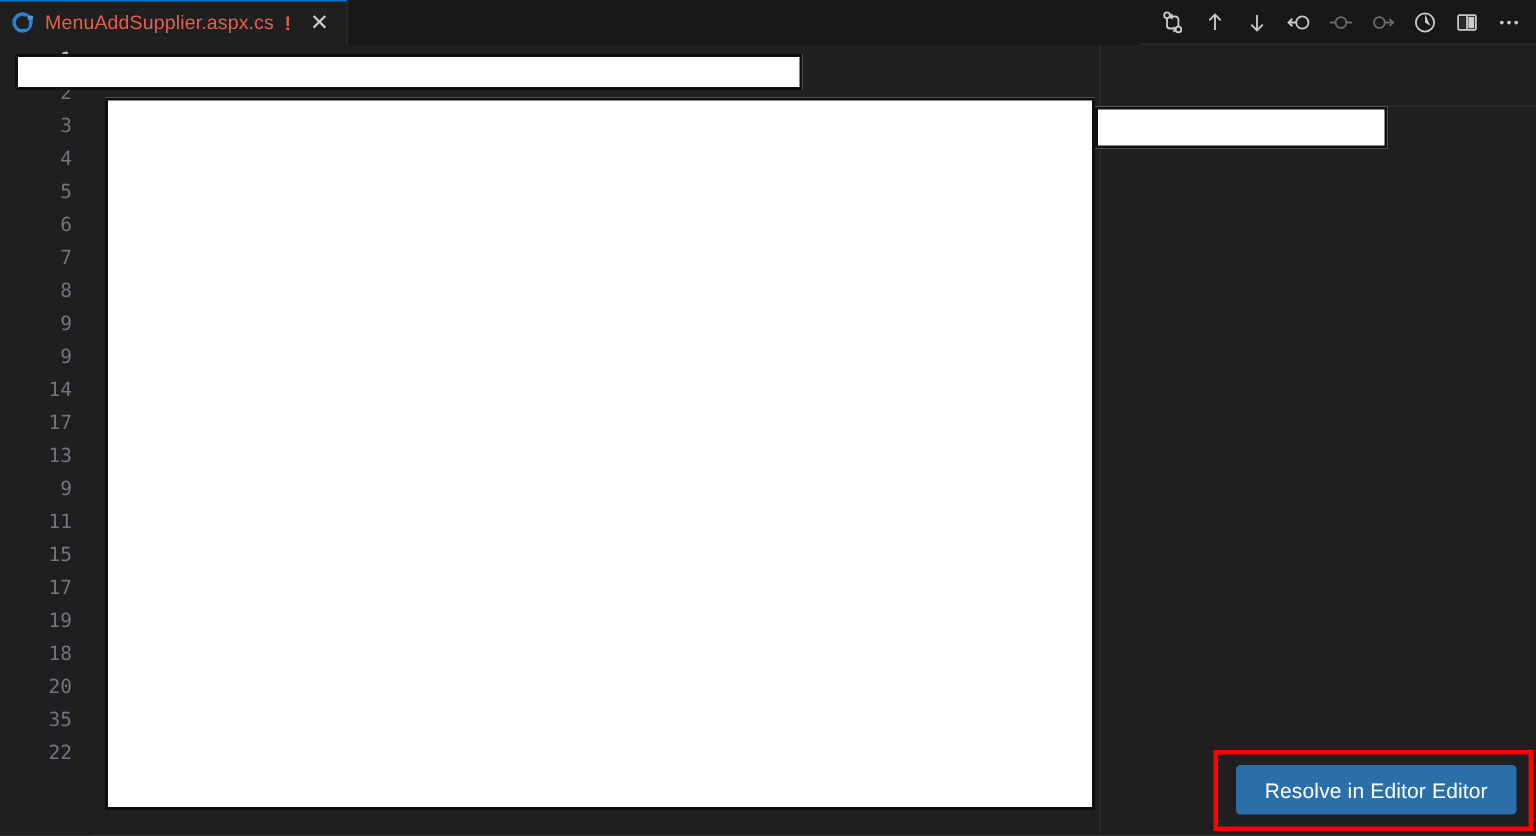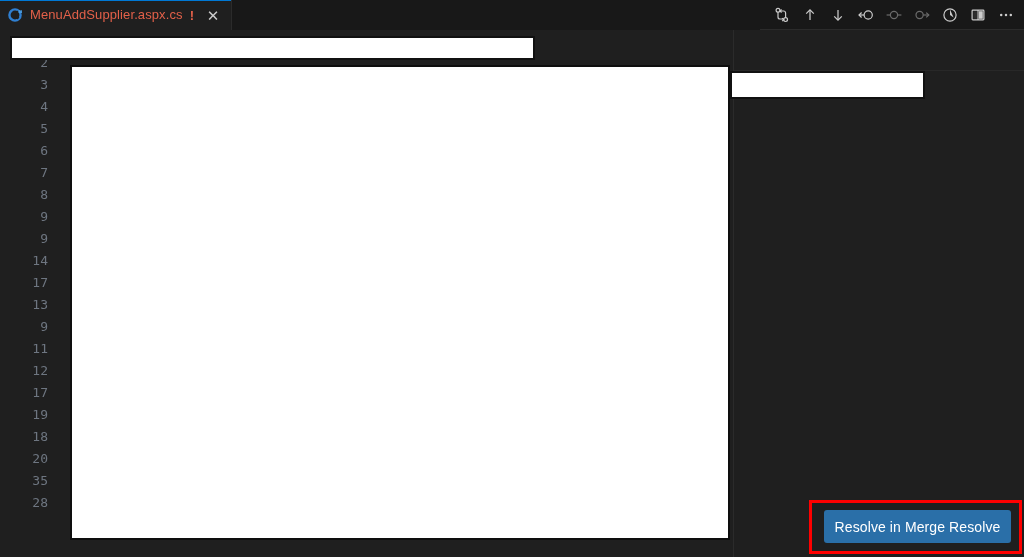--- a/index.html
+++ b/index.html
@@ -306,27 +306,27 @@
           <div class="lineno">6</div>
           <div class="lineno">7</div>
           <div class="lineno">8</div>
           <div class="lineno">9</div>
           <div class="lineno">9</div>
           <div class="lineno">14</div>
           <div class="lineno">17</div>
           <div class="lineno">13</div>
           <div class="lineno">9</div>
           <div class="lineno">11</div>
-          <div class="lineno">12</div>
+          <div class="lineno">15</div>
           <div class="lineno">17</div>
           <div class="lineno">19</div>
           <div class="lineno">18</div>
           <div class="lineno">20</div>
           <div class="lineno">35</div>
-          <div class="lineno">28</div>
+          <div class="lineno">22</div>
         </div>
       <div id="code-area">
           <div class="codeline"></div>
           <div class="codeline"></div>
           <div class="codeline"></div>
           <div class="codeline"></div>
           <div class="codeline"></div>
           <div class="codeline"></div>
           <div class="codeline"></div>
           <div class="codeline"></div>
@@ -353,15 +353,15 @@
       <div id="right-rule"></div>
     </div>
 
   </div>
 
   <div class="white-block" id="white-top"></div>
   <div class="white-block" id="white-main"></div>
   <div class="white-block" id="white-right"></div>
 
   <div id="resolve-highlight"></div>
-  <button id="resolve-btn">Resolve in Merge Resolve</button>
+  <button id="resolve-btn">Resolve in Editor Editor</button>
 
 </div>
 
 </body></html>

